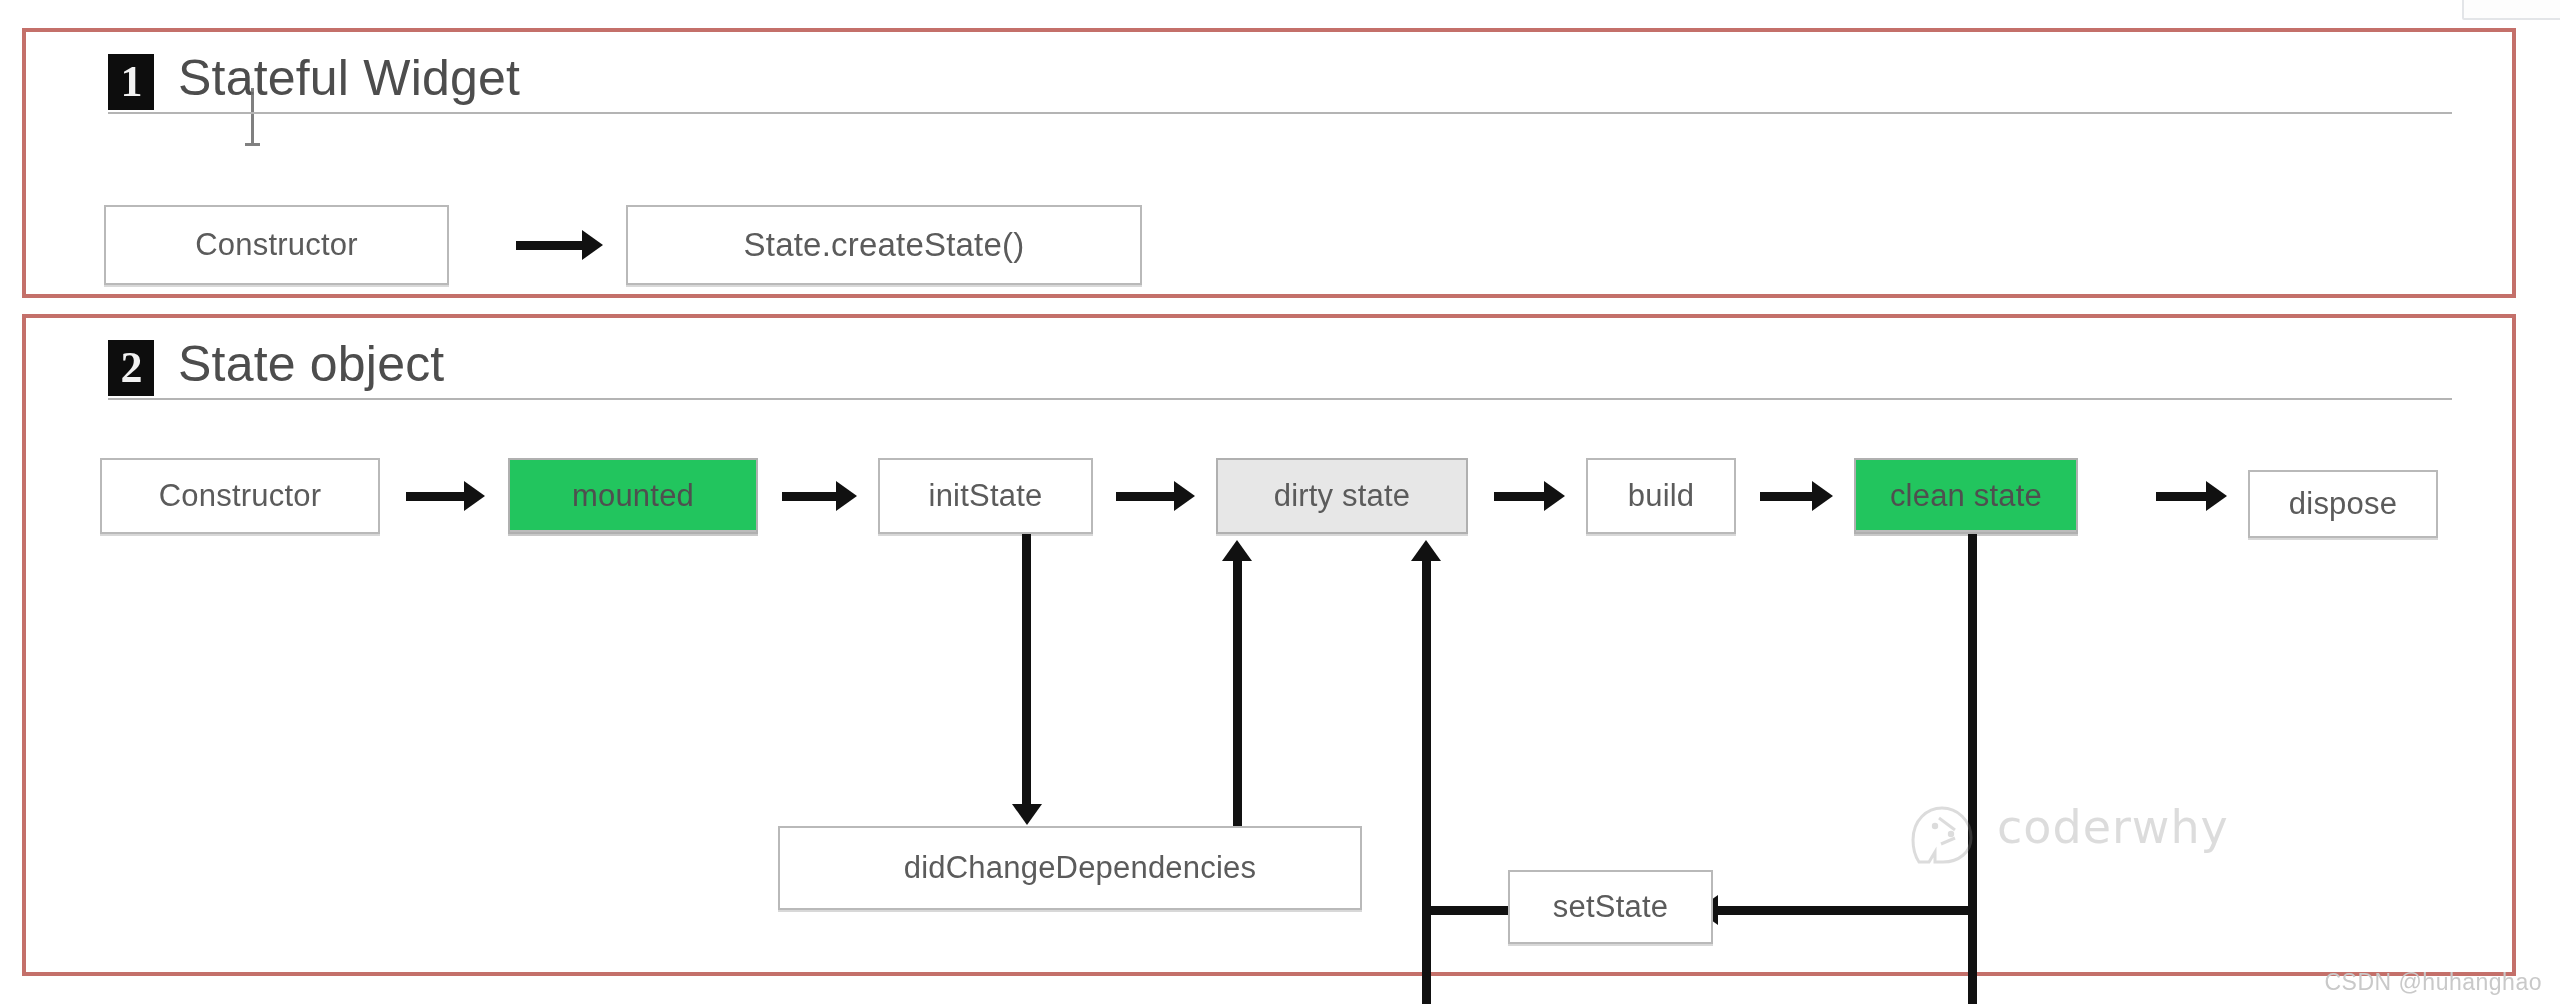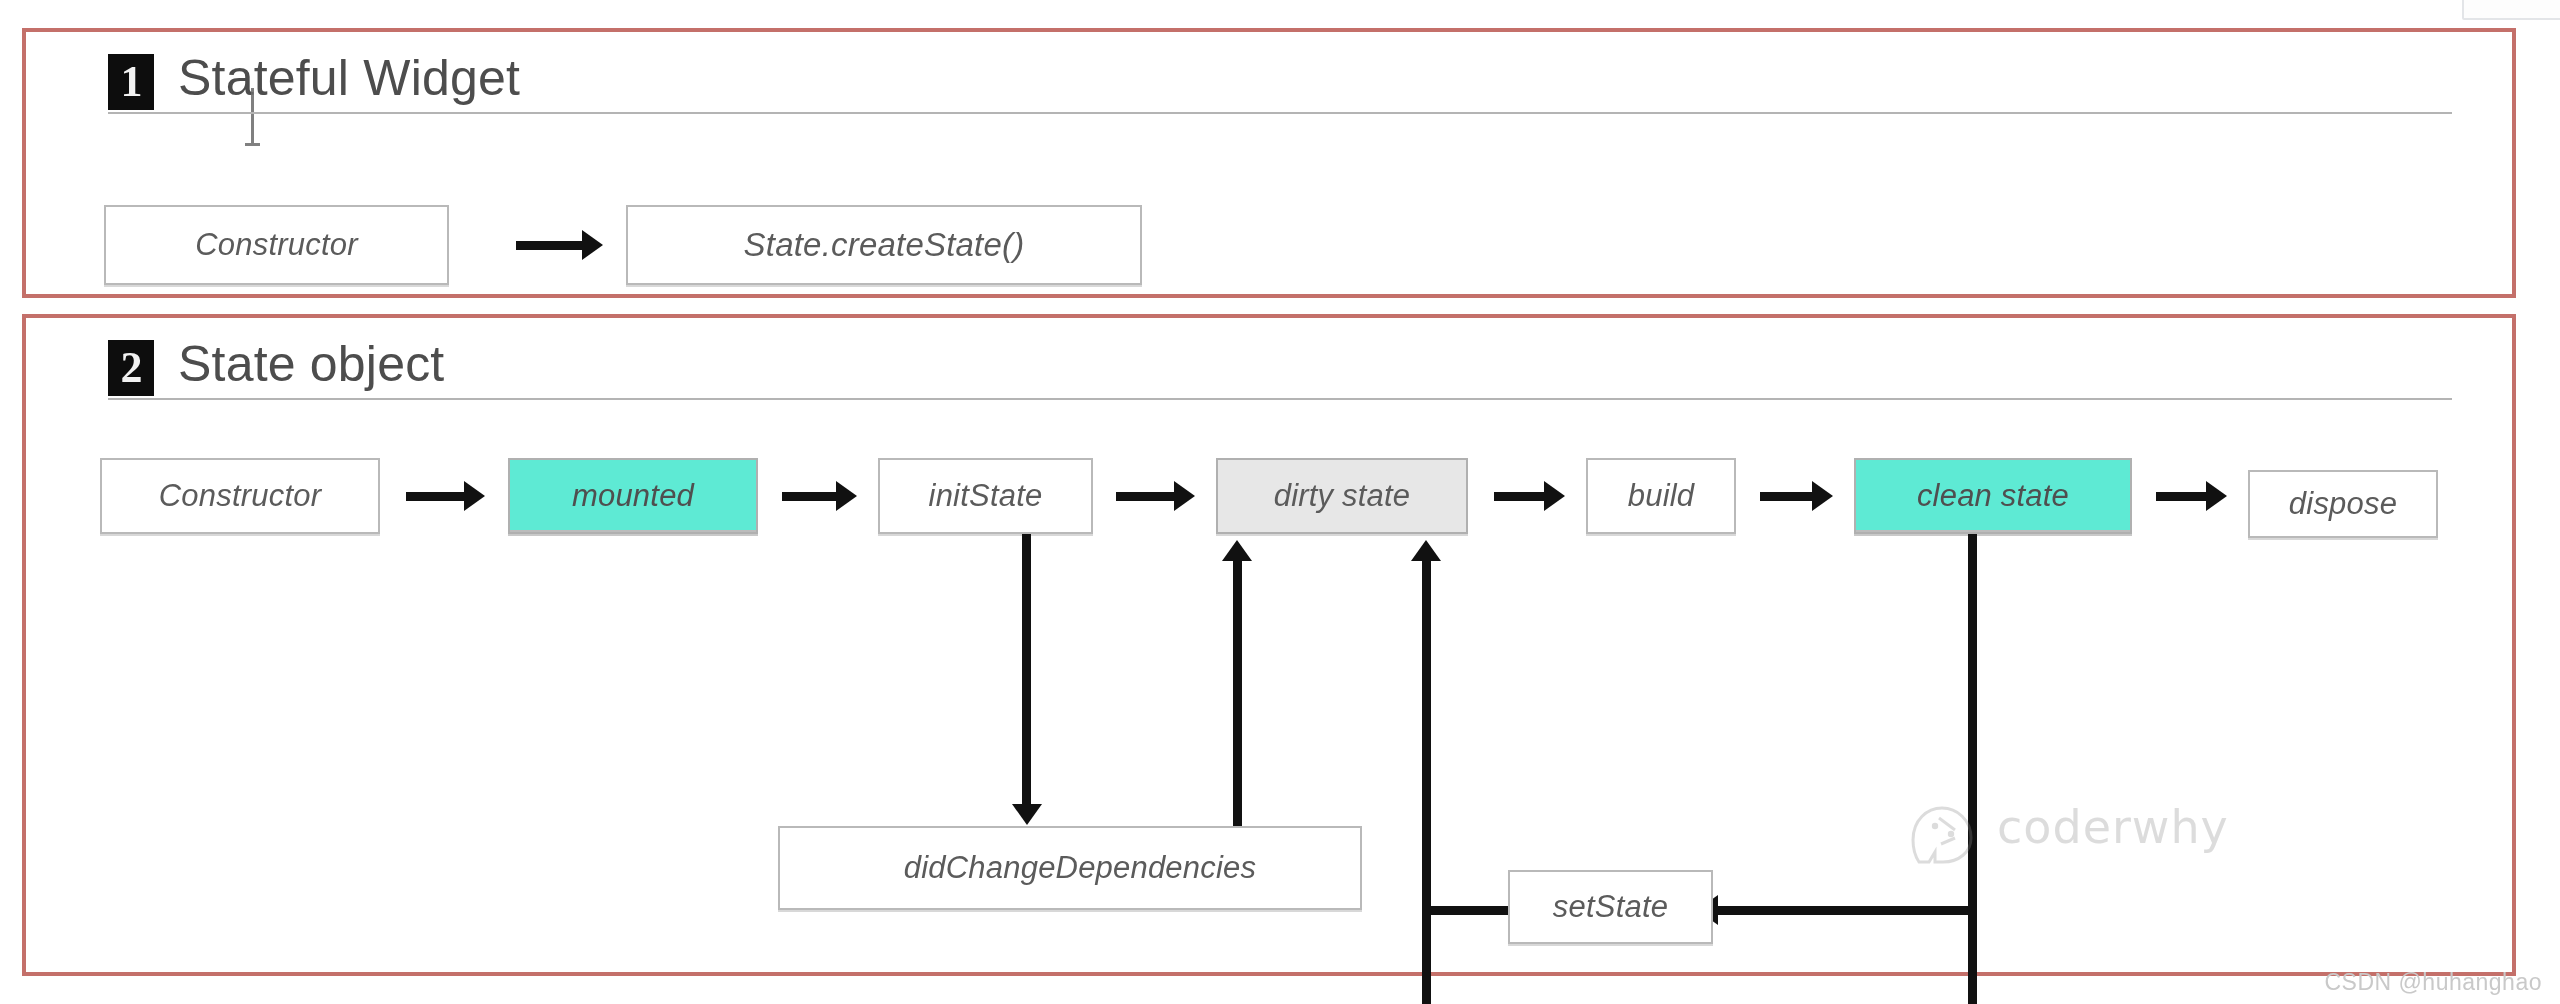--- a/index.html
+++ b/index.html
@@ -116,24 +116,23 @@
     border: 2px solid #b9b9b9;
     background: #ffffff;
     color: #5b5b5b;
     display: flex;
     align-items: center;
     justify-content: center;
     font-size: 31px;
     letter-spacing: .2px;
     white-space: nowrap;
     box-shadow: 0 2px 0 0 #d8d8d8;
-    font-style: italic;
   }
   .node.shaded {
-    background: #5eead4;
+    background: #22c55e;
     border-color: #b0b0b0;
     color: #4f4f4f;
     box-shadow: 0 2px 0 0 #c9c9c9, 0 -2px 0 0 #bcbcbc inset;
   }
   .node.big { font-size: 33px; }
 
   
   .hline {
     position: absolute;
     height: 9px;
@@ -264,21 +263,21 @@
   </div>
   <div class="hline" style="left:1468px; top:174px; width:52px;"></div>
   <div class="arrow-right" style="left:1518px; top:163px;"></div>
 
   <div class="node" style="left:1560px; top:140px; width:150px; height:76px;">
     <span>build</span>
   </div>
   <div class="hline" style="left:1734px; top:174px; width:54px;"></div>
   <div class="arrow-right" style="left:1786px; top:163px;"></div>
 
-  <div class="node shaded" style="left:1828px; top:140px; width:278px; height:76px;">
+  <div class="node shaded" style="left:1828px; top:140px; width:224px; height:76px;">
     <span>clean state</span>
   </div>
   <div class="hline" style="left:2130px; top:174px; width:52px;"></div>
   <div class="arrow-right" style="left:2180px; top:163px;"></div>
 
   <div class="node" style="left:2222px; top:152px; width:190px; height:68px;">
     <span>dispose</span>
   </div>
 
   <div class="vline" style="left:996px; top:216px; height:272px;"></div>

